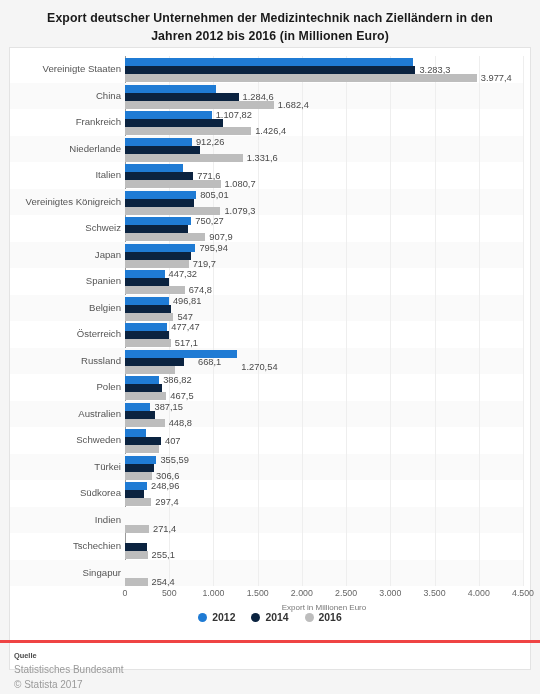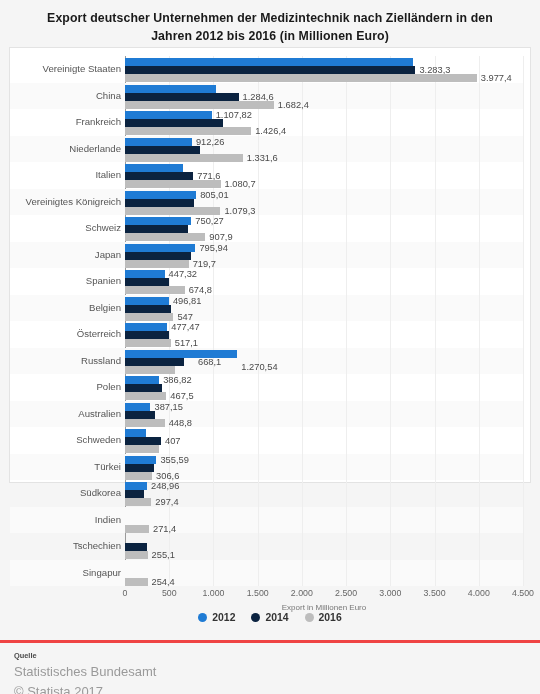--- a/index.html
+++ b/index.html
@@ -19,21 +19,21 @@
     box-sizing:border-box;
     text-align:center;
     font-size:12.3px;font-weight:bold;color:#1a1a1a;
     line-height:1.45;
     letter-spacing:.1px;
   }
 
   
   .panel{
     position:absolute;left:9px;top:47px;
-    width:522px;height:436px;
+    width:522px;height:623px;
     background:#ffffff;
     border:1px solid #e3e3e3;
     box-sizing:border-box;
   }
 
   .plot{
     position:absolute;left:115px;top:8px;
     width:398px;height:530px;
   }
   .axis-zero{
@@ -99,21 +99,21 @@
   
   .footer{
     position:absolute;left:0;top:640px;width:540px;height:54px;
     border-top:3px solid #ef4444;
     box-sizing:border-box;
   }
   .f-col{position:absolute;top:8px;}
   .f-col.left{left:14px;}
   .f-col.right{left:172px;}
   .f-head{font-size:7.4px;font-weight:bold;color:#4a4a4a;margin-bottom:2px;}
-  .f-line{font-size:13px;color:#9a9a9a;line-height:1.5;}
+  .f-line{font-size:10px;color:#9a9a9a;line-height:1.5;}
 </style>
 </head>
 <body>
 
 <div class="page">
 
   <div class="title">Export deutscher Unternehmen der Medizintechnik nach Zielländern in den Jahren 2012 bis 2016 (in Millionen Euro)</div>
 
   <div class="panel">
     <div class="plot" id="plot">

